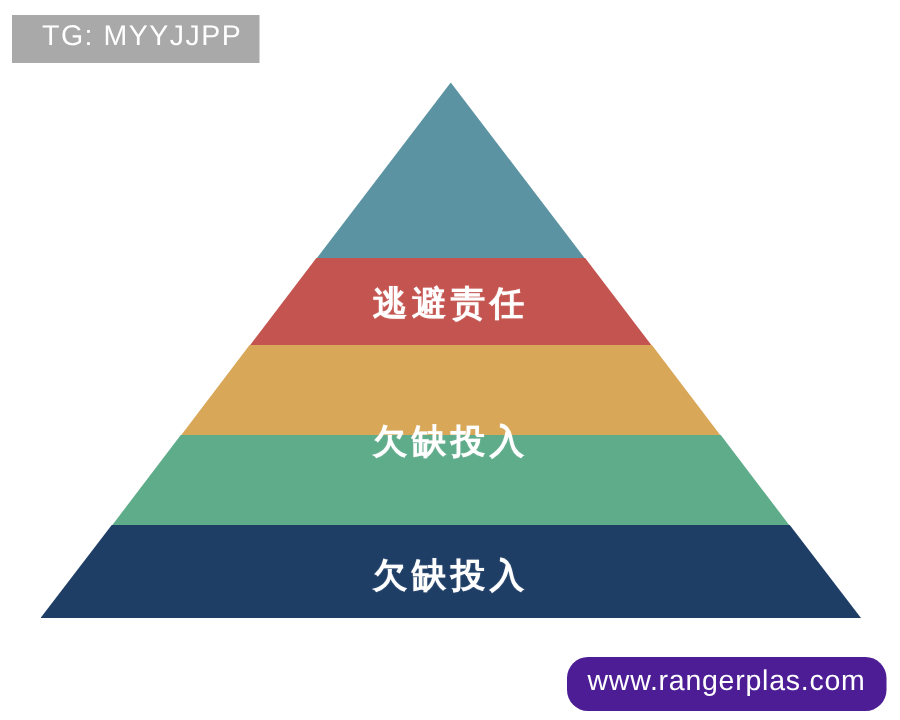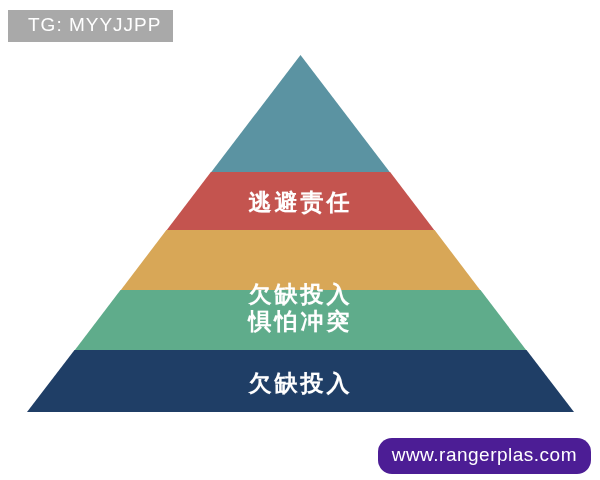--- a/index.html
+++ b/index.html
@@ -86,20 +86,19 @@
   <div class="pyramid">
 
     <div class="layer layer-1" style="background: rgb(91, 147, 162);"></div>
     <div class="layer layer-2" style="background: rgb(196, 84, 79);"></div>
     <div class="layer layer-3" style="background: rgb(216, 167, 87);"></div>
     <div class="layer layer-4" style="background: rgb(95, 172, 139);"></div>
     <div class="layer layer-5" style="background: rgb(31, 62, 102);"></div>
 
     <div class="layer-label label-2">逃避责任</div>
     <div class="layer-label label-3">欠缺投入</div>
-    <div class="layer-label label-4">惧怕冲突</div>
     <div class="layer-label label-5">欠缺投入</div>
 
   </div>
 
   <div class="watermark watermark-br" style="background: #4c1d95; border-radius: 14px;">www.rangerplas.com</div>
 
 </div>
 
 </body></html>

